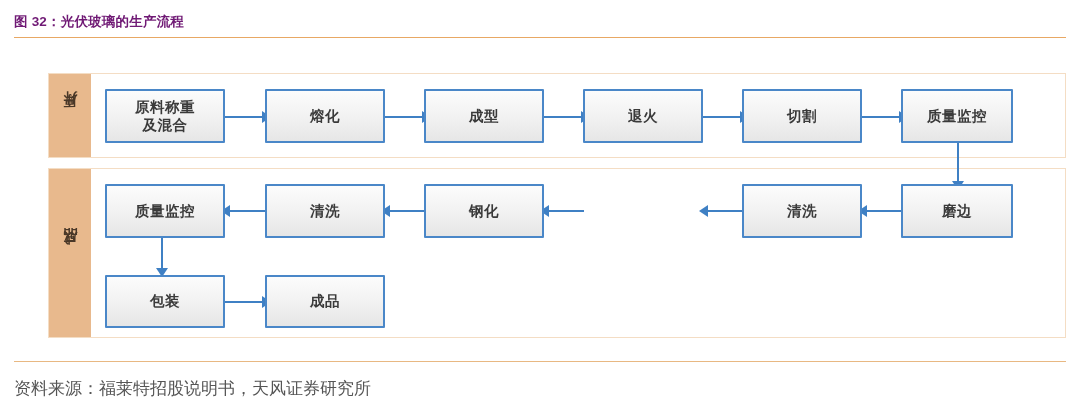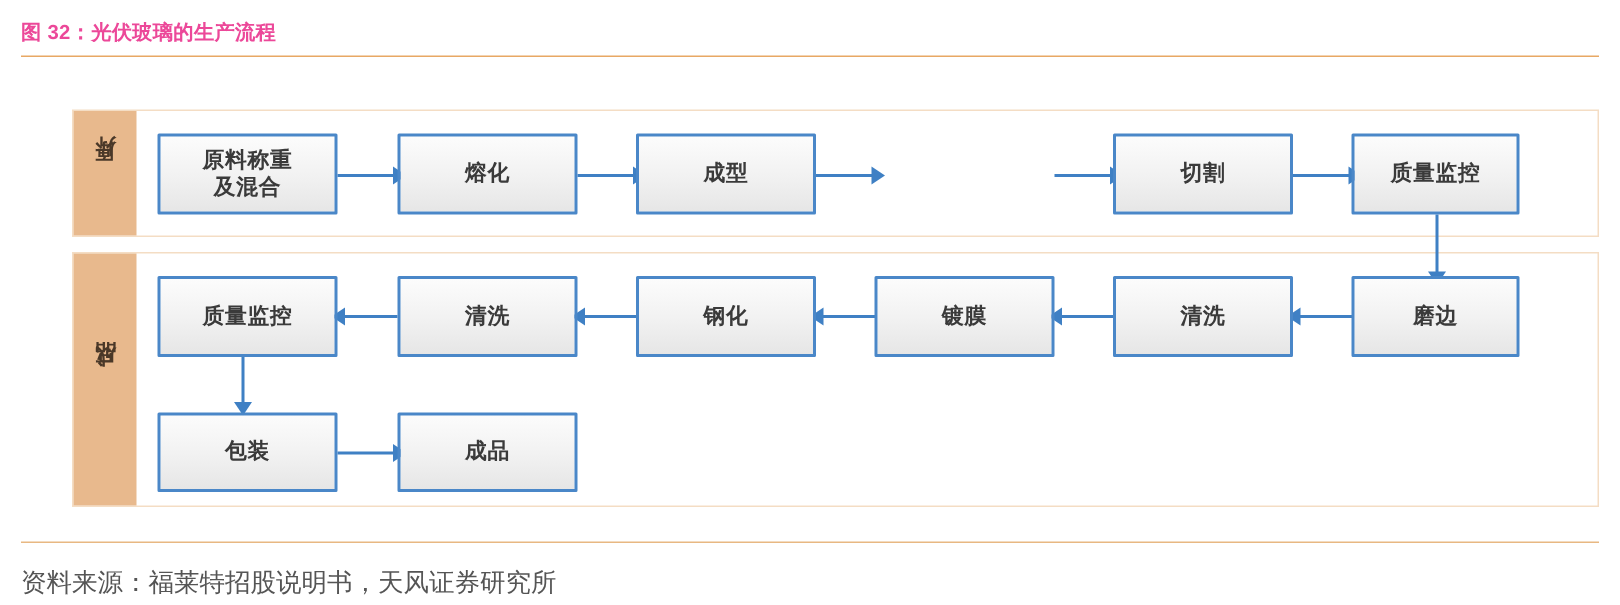--- a/index.html
+++ b/index.html
@@ -16,21 +16,21 @@
     overflow: hidden;
   }
 
   
   .fig-title {
     position: absolute;
     left: 14px;
     top: 13px;
     font-size: 13.5px;
     font-weight: bold;
-    color: #ec4899;
+    color: #701a75;
     letter-spacing: 0.2px;
     white-space: nowrap;
   }
   .rule-top {
     position: absolute;
     left: 14px;
     top: 37px;
     width: 1052px;
     height: 0;
     border-top: 1.4px solid #e8a864;
@@ -204,39 +204,39 @@
 
   <div class="node" id="n-raw-weigh" style="left:105px; top:89px; width:120px; height:54px;">
     <span class="ntext">原料称重<br>及混合</span>
   </div>
   <div class="node" id="n-melting" style="left:265px; top:89px; width:120px; height:54px;">
     <span class="ntext">熔化</span>
   </div>
   <div class="node" id="n-forming" style="left:424px; top:89px; width:120px; height:54px;align-items:center;">
     <span class="ntext">成型</span>
   </div>
+  <div class="node" id="n-annealing" style="left:583px; top:89px; width:120px; height:54px;">
+    <span class="ntext">退火</span>
+  </div>
   <div class="node" id="n-cutting" style="left:742px; top:89px; width:120px; height:54px;justify-content:center;">
     <span class="ntext">切割</span>
   </div>
   <div class="node" id="n-qc1" style="left:901px; top:89px; width:112px; height:54px;">
     <span class="ntext">质量监控</span>
   </div>
 
   <div class="node" id="n-qc2" style="left:105px; top:184px; width:120px; height:54px;">
     <span class="ntext">质量监控</span>
   </div>
   <div class="node" id="n-wash2" style="left:265px; top:184px; width:120px; height:54px;">
     <span class="ntext">清洗</span>
   </div>
   <div class="node" id="n-temper" style="left:424px; top:184px; width:120px; height:54px;align-items:center;">
     <span class="ntext">钢化</span>
   </div>
-  <div class="node" id="n-coating" style="left:583px; top:184px; width:120px; height:54px;">
-    <span class="ntext">镀膜</span>
-  </div>
   <div class="node" id="n-wash1" style="left:742px; top:184px; width:120px; height:54px;">
     <span class="ntext">清洗</span>
   </div>
   <div class="node" id="n-grinding" style="left:901px; top:184px; width:112px; height:54px;text-align:right;">
     <span class="ntext">磨边</span>
   </div>
 
   <div class="node" id="n-packing" style="left:105px; top:275px; width:120px; height:53px;">
     <span class="ntext">包装</span>
   </div>

